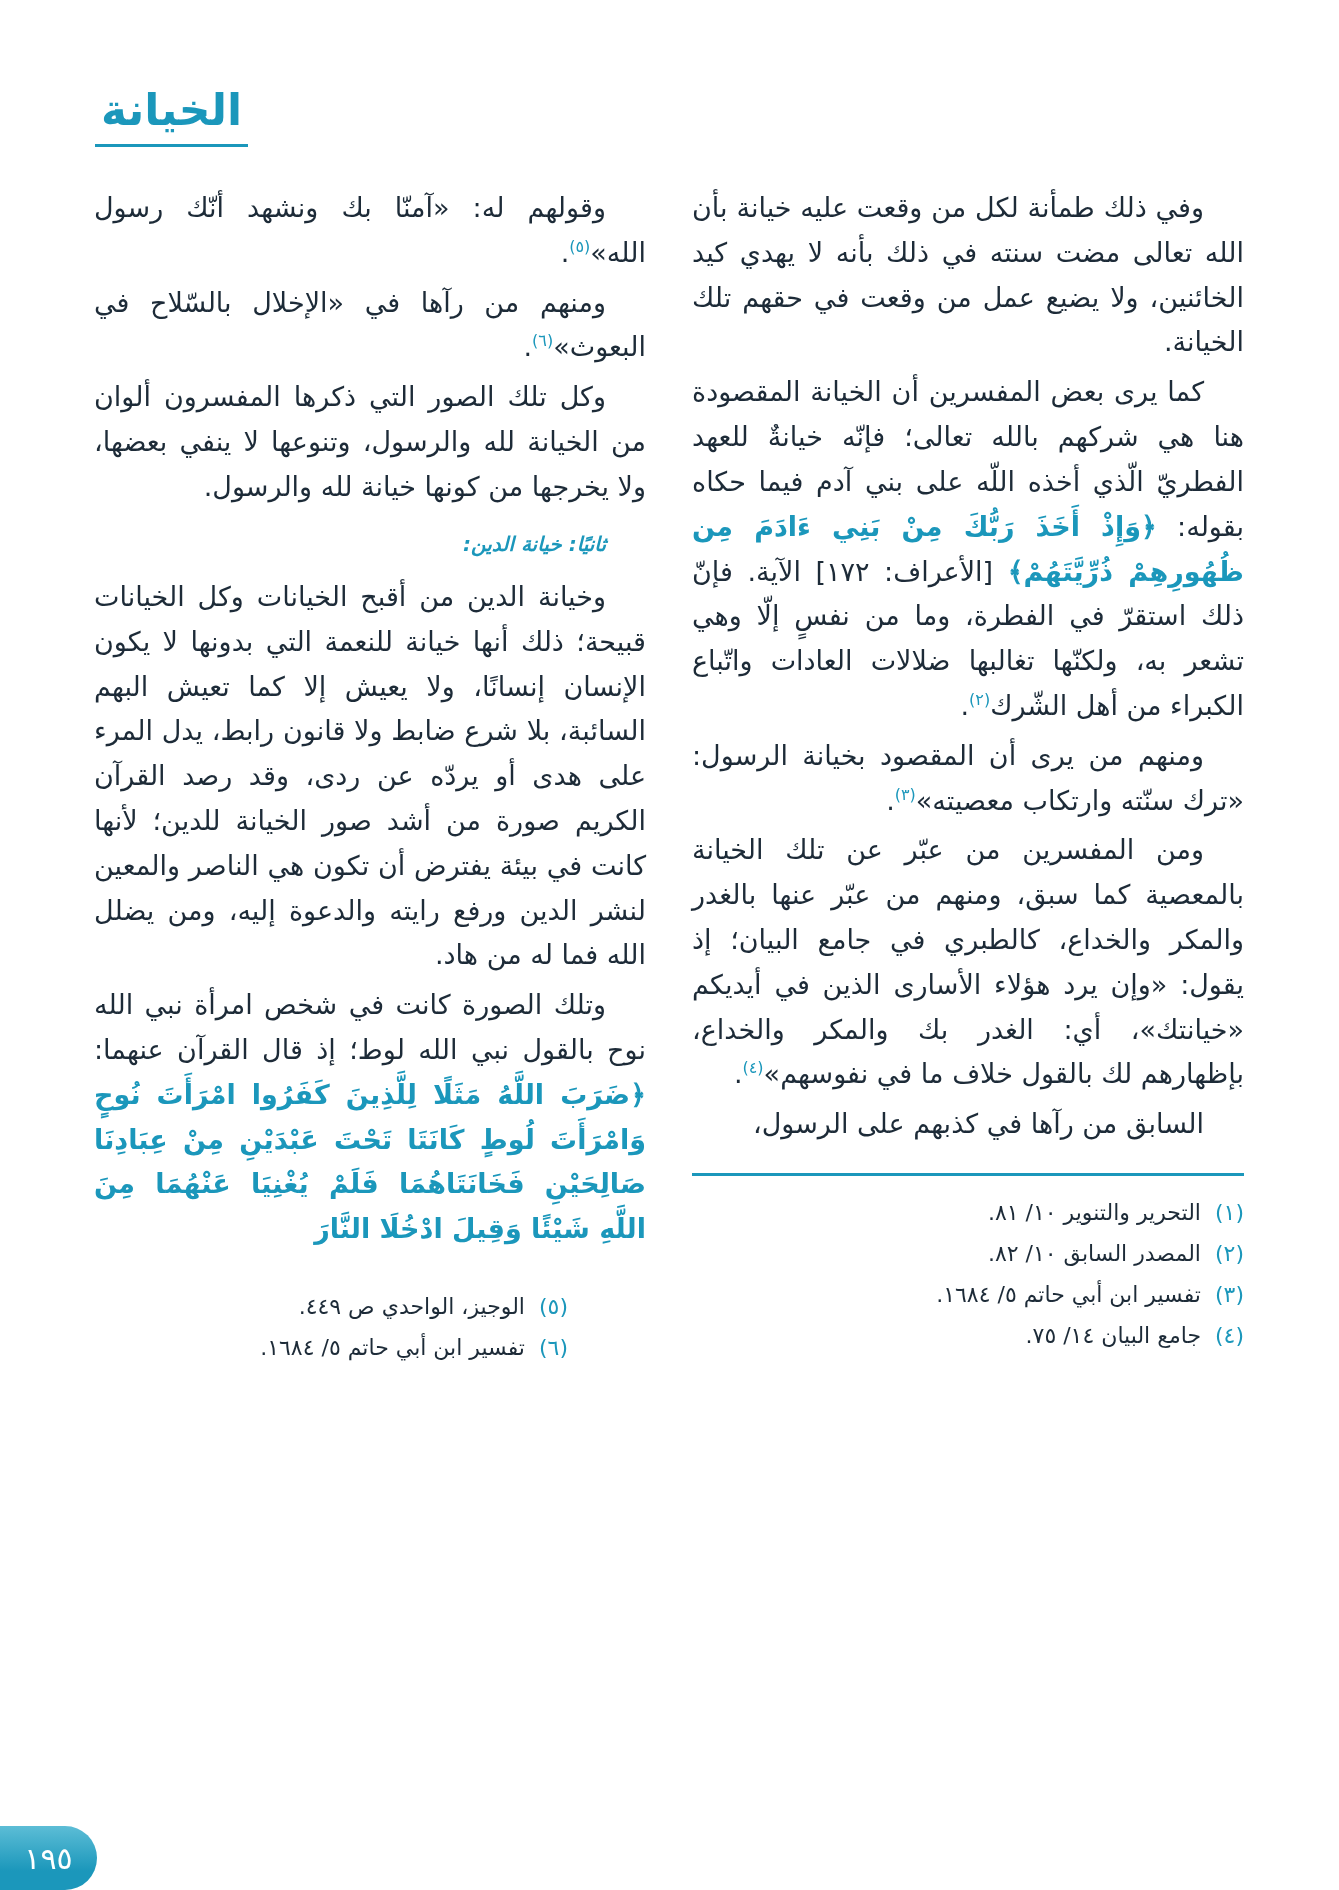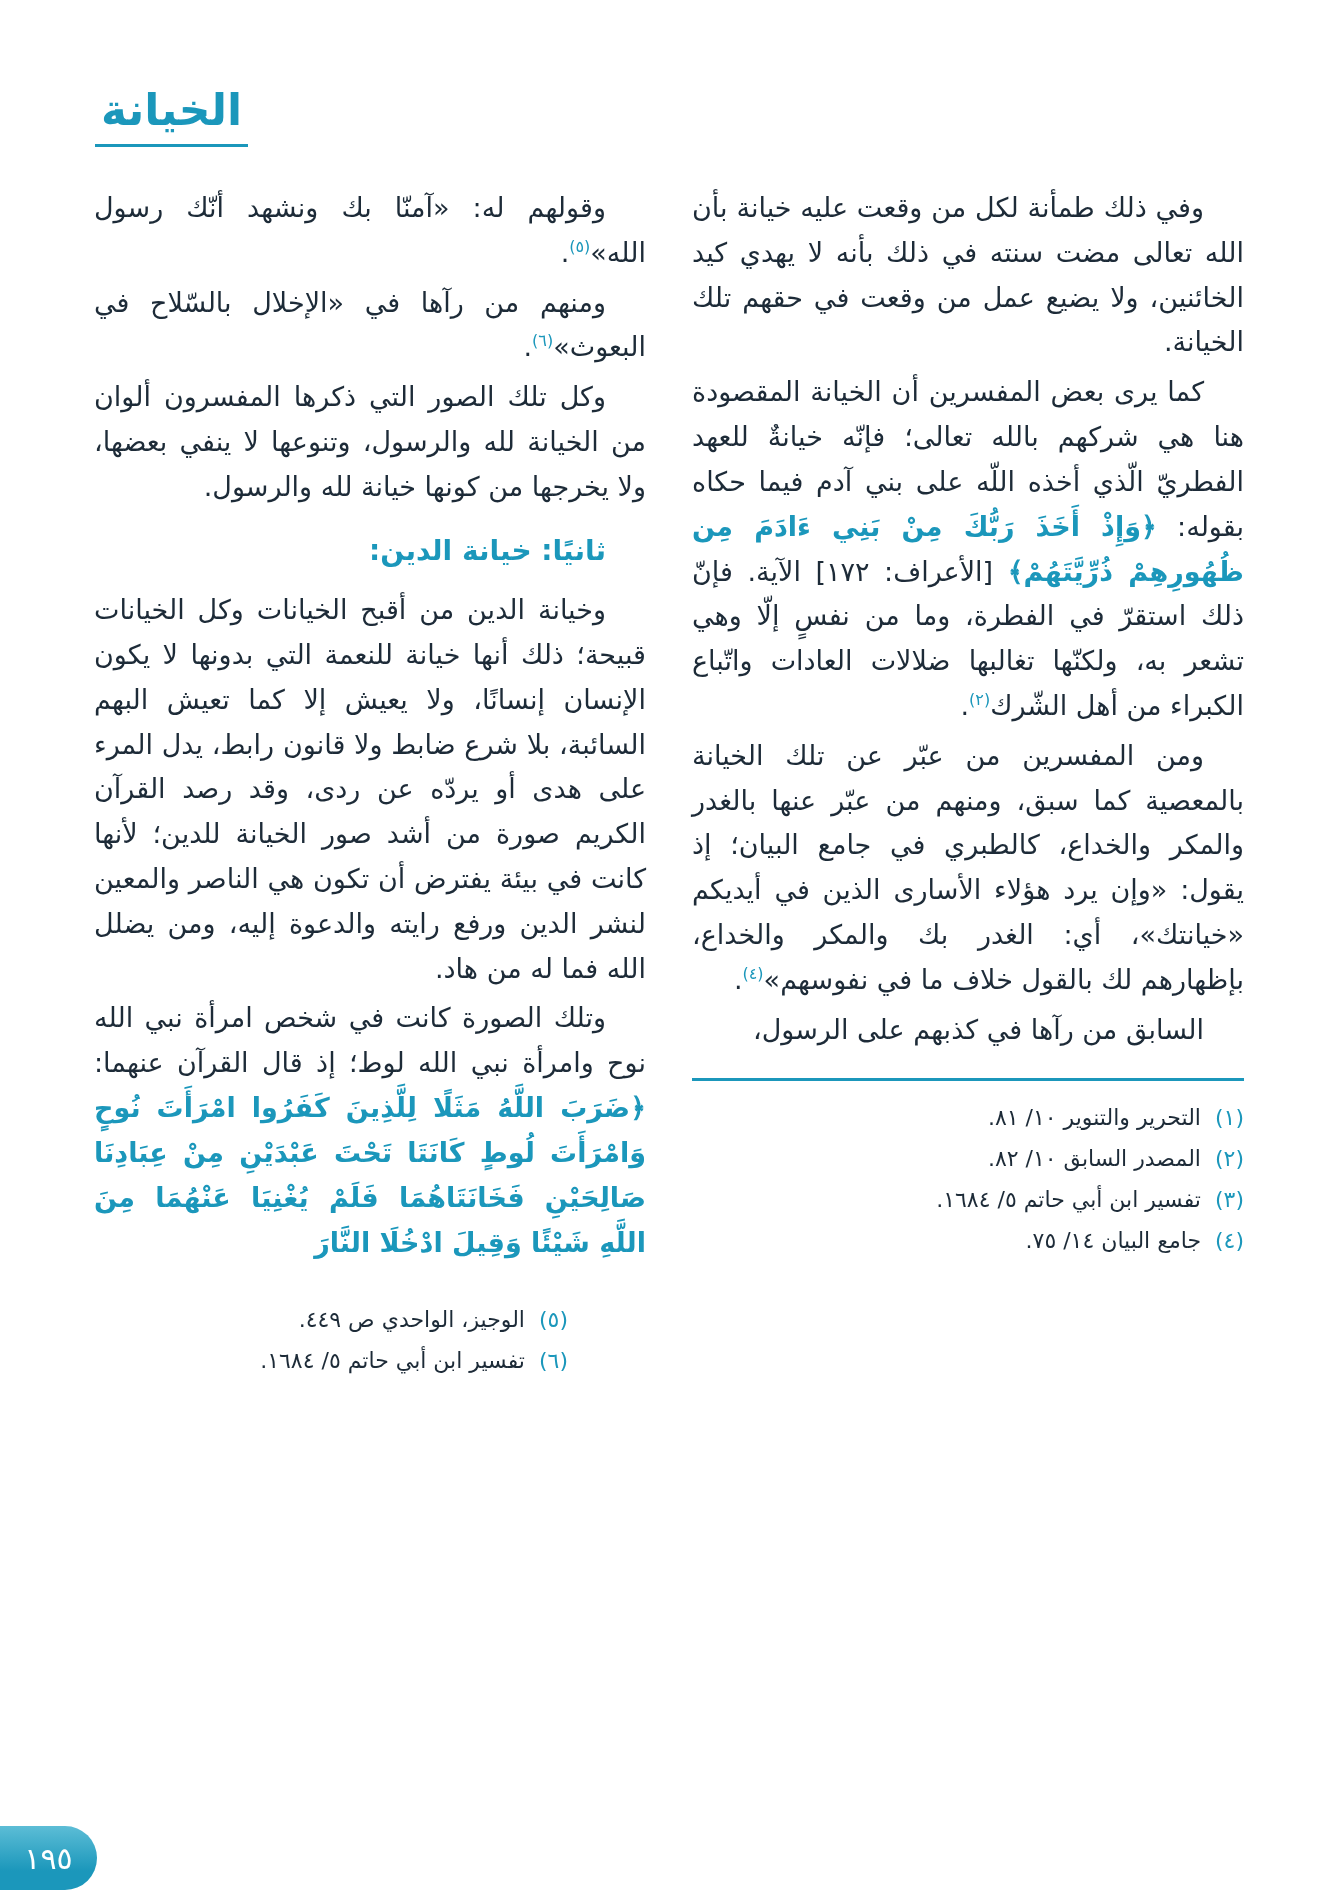--- a/index.html
+++ b/index.html
@@ -53,23 +53,24 @@
     vertical-align: super;
     line-height: 0;
   }
   .quran {
     color: var(--accent);
     font-weight: bold;
   }
   .section-heading {
     color: var(--accent);
     font-weight: bold;
-    font-size: 28px;
+    font-size: 20px;
     margin: 18px 0 14px 0;
     text-indent: 40px;
+    font-style: italic;
   }
 
   
   .fn-separator {
     border: none;
     border-top: 3px solid var(--accent);
     margin: 26px 0 18px 0;
   }
   .footnotes { font-size: 22px; line-height: 1.72; color: var(--text); }
   .fn-item { display: flex; gap: 14px; margin-bottom: 3px; }
@@ -112,20 +113,21 @@
   </header>
 
   <main class="columns">
 
     <section class="col col-right">
 
       <p class="para"><span>وفي ذلك طمأنة لكل من وقعت عليه خيانة بأن الله تعالى مضت سنته في ذلك بأنه لا يهدي كيد الخائنين، ولا يضيع عمل من وقعت في حقهم تلك الخيانة.</span></p>
 
       <p class="para"><span>كما يرى بعض المفسرين أن الخيانة المقصودة هنا هي شركهم بالله تعالى؛ فإنّه خيانةٌ للعهد الفطريّ الّذي أخذه اللّه على بني آدم فيما حكاه بقوله: </span><span class="quran">﴿وَإِذْ أَخَذَ رَبُّكَ مِنْ بَنِي ءَادَمَ مِن ظُهُورِهِمْ ذُرِّيَّتَهُمْ﴾</span><span> [الأعراف: ١٧٢] الآية. فإنّ ذلك استقرّ في الفطرة، وما من نفسٍ إلّا وهي تشعر به، ولكنّها تغالبها ضلالات العادات واتّباع الكبراء من أهل الشّرك</span><sup class="fn-ref">(٢)</sup><span>.</span></p>
 
+      <p class="para"><span>ومنهم من يرى أن المقصود بخيانة الرسول: «ترك سنّته وارتكاب معصيته»</span><sup class="fn-ref">(٣)</sup><span>.</span></p>
 
       <p class="para"><span>ومن المفسرين من عبّر عن تلك الخيانة بالمعصية كما سبق، ومنهم من عبّر عنها بالغدر والمكر والخداع، كالطبري في جامع البيان؛ إذ يقول: «وإن يرد هؤلاء الأسارى الذين في أيديكم «خيانتك»، أي: الغدر بك والمكر والخداع، بإظهارهم لك بالقول خلاف ما في نفوسهم»</span><sup class="fn-ref">(٤)</sup><span>.</span></p>
 
       <p class="para"><span>السابق من رآها في كذبهم على الرسول،</span></p>
 
       <hr class="fn-separator">
 
       <div class="footnotes">
         <div class="fn-item">
             <span class="fn-num">(١)</span>
@@ -150,21 +152,21 @@
       <p class="para"><span>وقولهم له: «آمنّا بك ونشهد أنّك رسول الله»</span><sup class="fn-ref">(٥)</sup><span>.</span></p>
 
       <p class="para"><span>ومنهم من رآها في «الإخلال بالسّلاح في البعوث»</span><sup class="fn-ref">(٦)</sup><span>.</span></p>
 
       <p class="para"><span>وكل تلك الصور التي ذكرها المفسرون ألوان من الخيانة لله والرسول، وتنوعها لا ينفي بعضها، ولا يخرجها من كونها خيانة لله والرسول.</span></p>
 
       <h2 class="section-heading">ثانيًا: خيانة الدين:</h2>
 
       <p class="para"><span>وخيانة الدين من أقبح الخيانات وكل الخيانات قبيحة؛ ذلك أنها خيانة للنعمة التي بدونها لا يكون الإنسان إنسانًا، ولا يعيش إلا كما تعيش البهم السائبة، بلا شرع ضابط ولا قانون رابط، يدل المرء على هدى أو يردّه عن ردى، وقد رصد القرآن الكريم صورة من أشد صور الخيانة للدين؛ لأنها كانت في بيئة يفترض أن تكون هي الناصر والمعين لنشر الدين ورفع رايته والدعوة إليه، ومن يضلل الله فما له من هاد.</span></p>
 
-      <p class="para"><span>وتلك الصورة كانت في شخص امرأة نبي الله نوح وامرأة نبي الله لوط؛ إذ قال القرآن عنهما: </span><span class="quran">﴿ضَرَبَ اللَّهُ مَثَلًا لِلَّذِينَ كَفَرُوا امْرَأَتَ نُوحٍ وَامْرَأَتَ لُوطٍ كَانَتَا تَحْتَ عَبْدَيْنِ مِنْ عِبَادِنَا صَالِحَيْنِ فَخَانَتَاهُمَا فَلَمْ يُغْنِيَا عَنْهُمَا مِنَ اللَّهِ شَيْئًا وَقِيلَ ادْخُلَا النَّارَ</span></p>
+      <p class="para"><span>وتلك الصورة كانت في شخص امرأة نبي الله نوح بالقول نبي الله لوط؛ إذ قال القرآن عنهما: </span><span class="quran">﴿ضَرَبَ اللَّهُ مَثَلًا لِلَّذِينَ كَفَرُوا امْرَأَتَ نُوحٍ وَامْرَأَتَ لُوطٍ كَانَتَا تَحْتَ عَبْدَيْنِ مِنْ عِبَادِنَا صَالِحَيْنِ فَخَانَتَاهُمَا فَلَمْ يُغْنِيَا عَنْهُمَا مِنَ اللَّهِ شَيْئًا وَقِيلَ ادْخُلَا النَّارَ</span></p>
 
       <div class="footnotes">
         <div class="fn-item">
             <span class="fn-num">(٥)</span>
             <span>الوجيز، الواحدي ص ٤٤٩.</span>
           </div>
         <div class="fn-item">
             <span class="fn-num">(٦)</span>
             <span>تفسير ابن أبي حاتم ٥/ ١٦٨٤.</span>
           </div>

